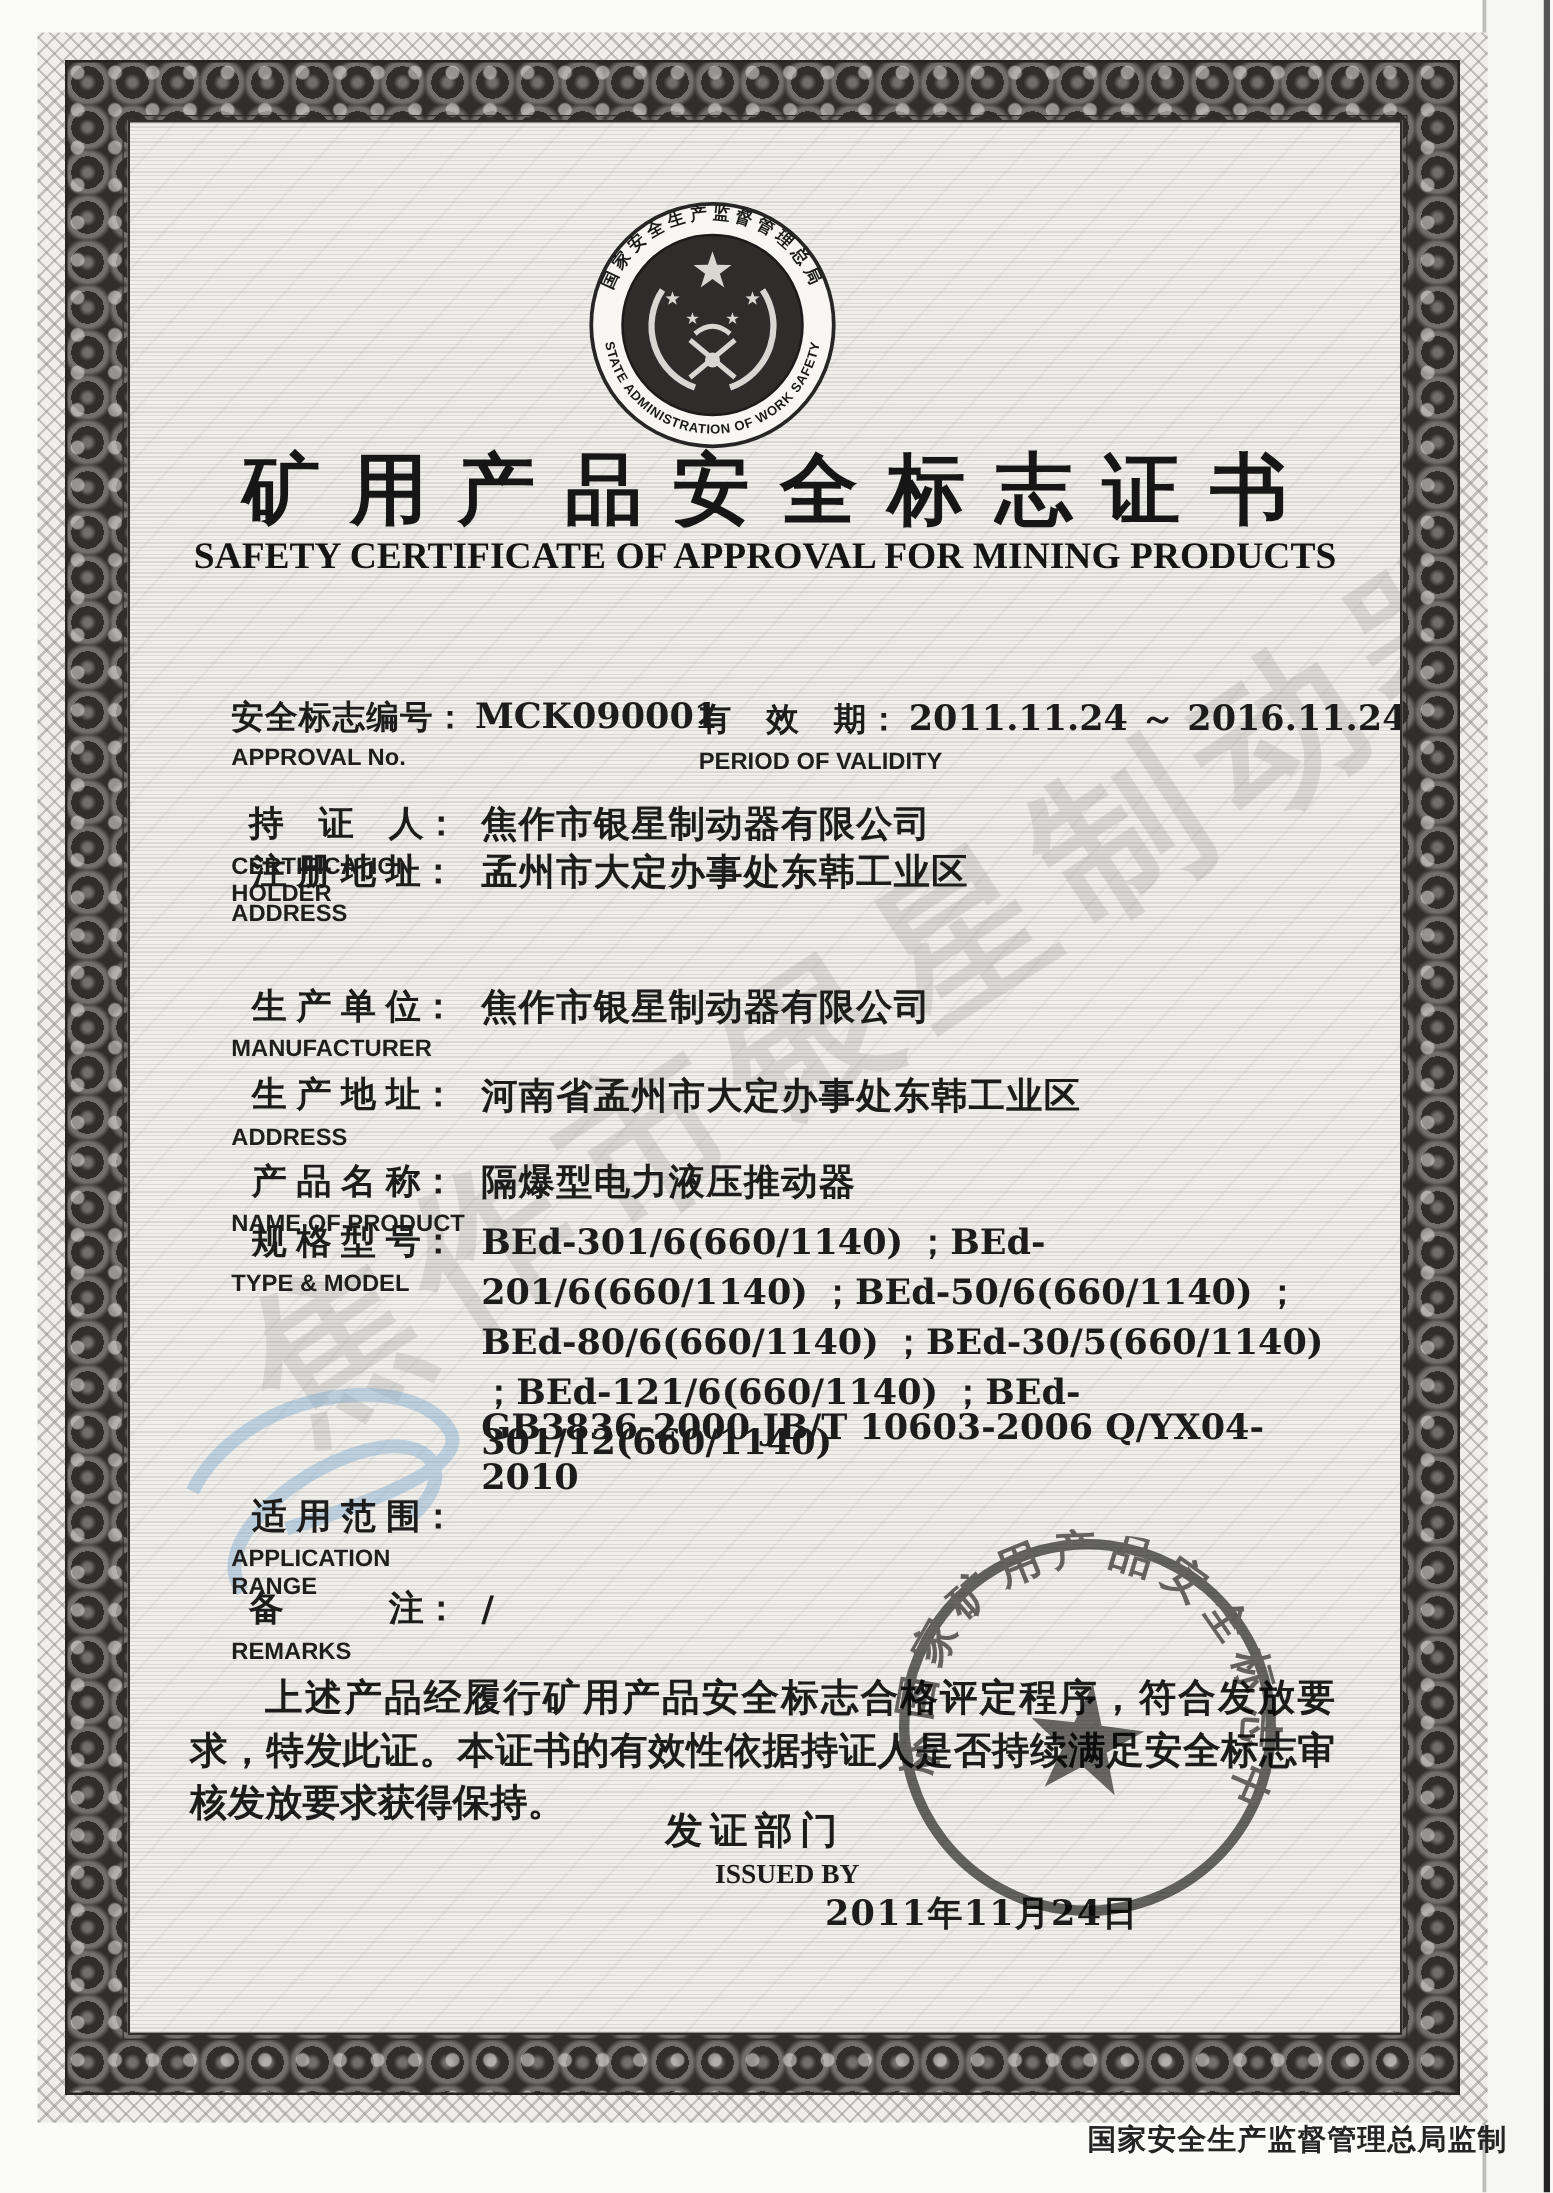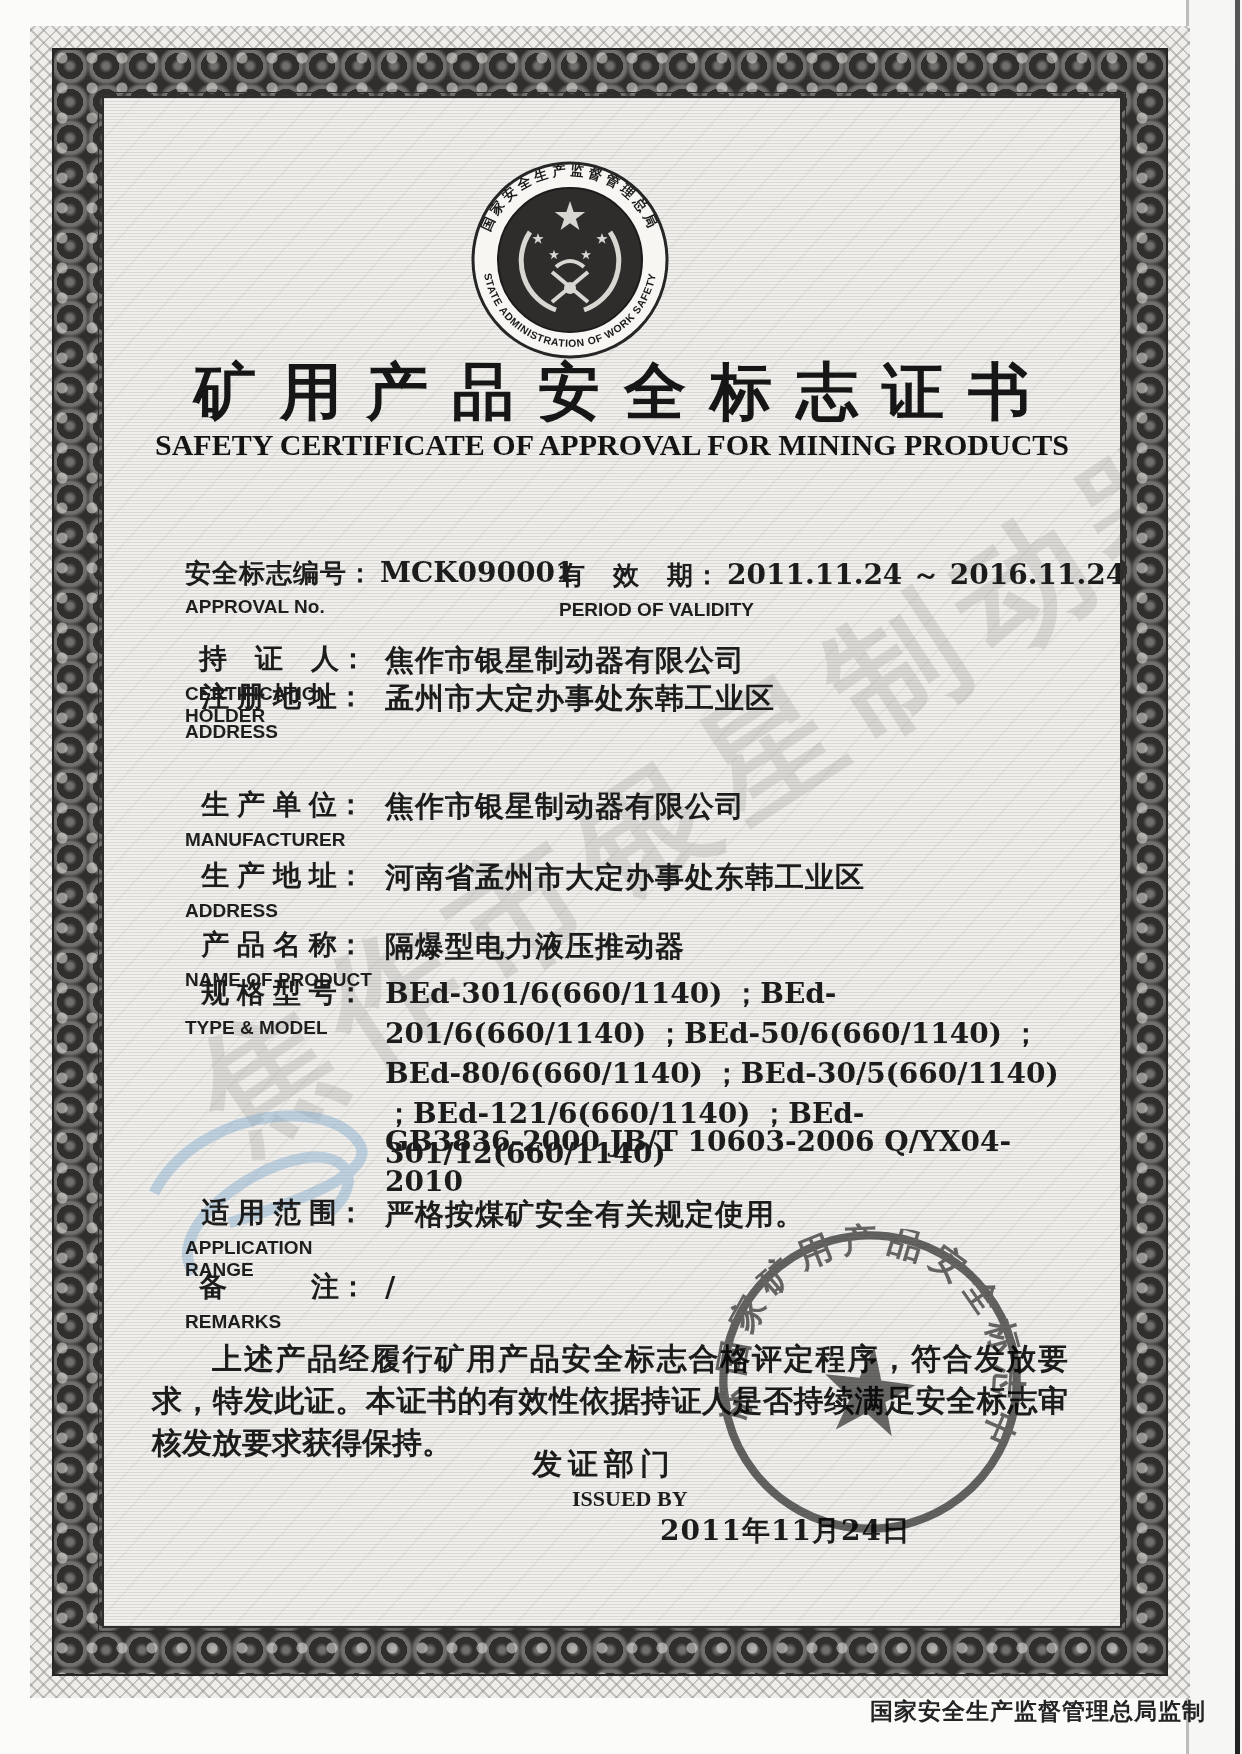--- a/index.html
+++ b/index.html
@@ -227,21 +227,20 @@
 
   <div class="field" style="top:1024px;">
     <div class="fvalue model">GB3836-2000 JB/T 10603-2006 Q/YX04-2010</div>
   </div>
 
   <div class="field" style="top:1096px;">
     <div class="labwrap">
       <div class="flabel">适 用 范 围：</div>
       <div class="sub-en">APPLICATION RANGE</div>
     </div>
-    <div class="fvalue">严格按煤矿安全有关规定使用。</div>
   </div>
 
   <div class="field" style="top:1170px;">
     <div class="labwrap">
       <div class="flabel">备　　　注：</div>
       <div class="sub-en">REMARKS</div>
     </div>
     <div class="fvalue model">/</div>
   </div>
 

